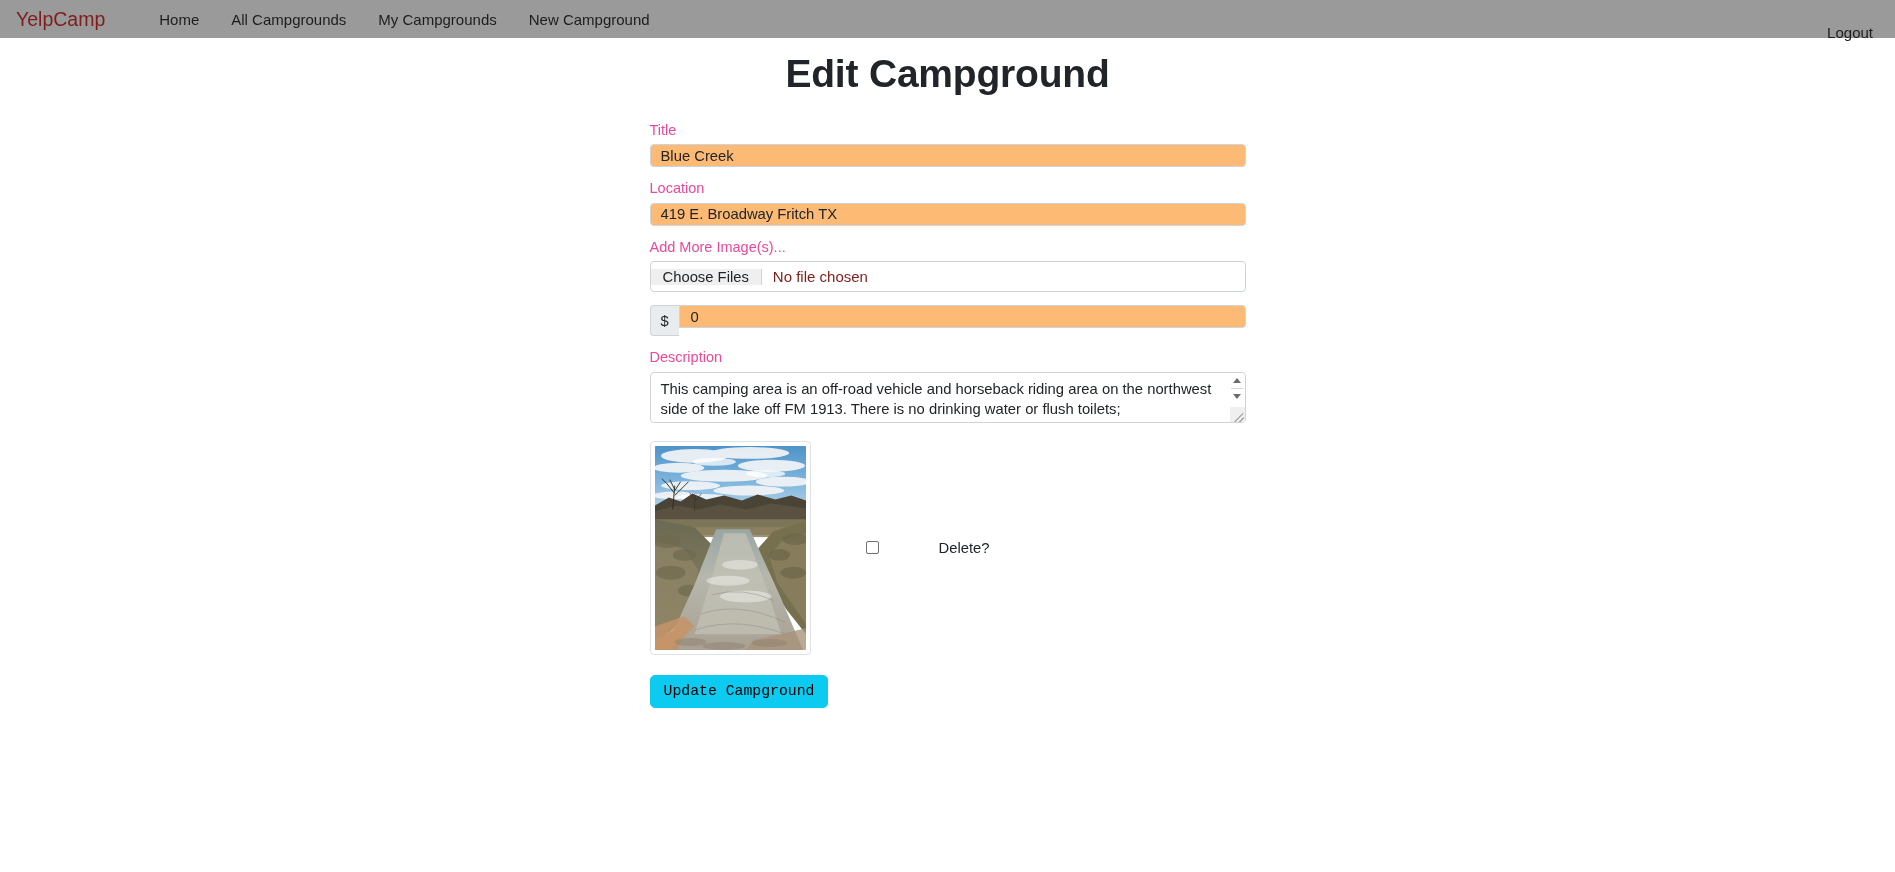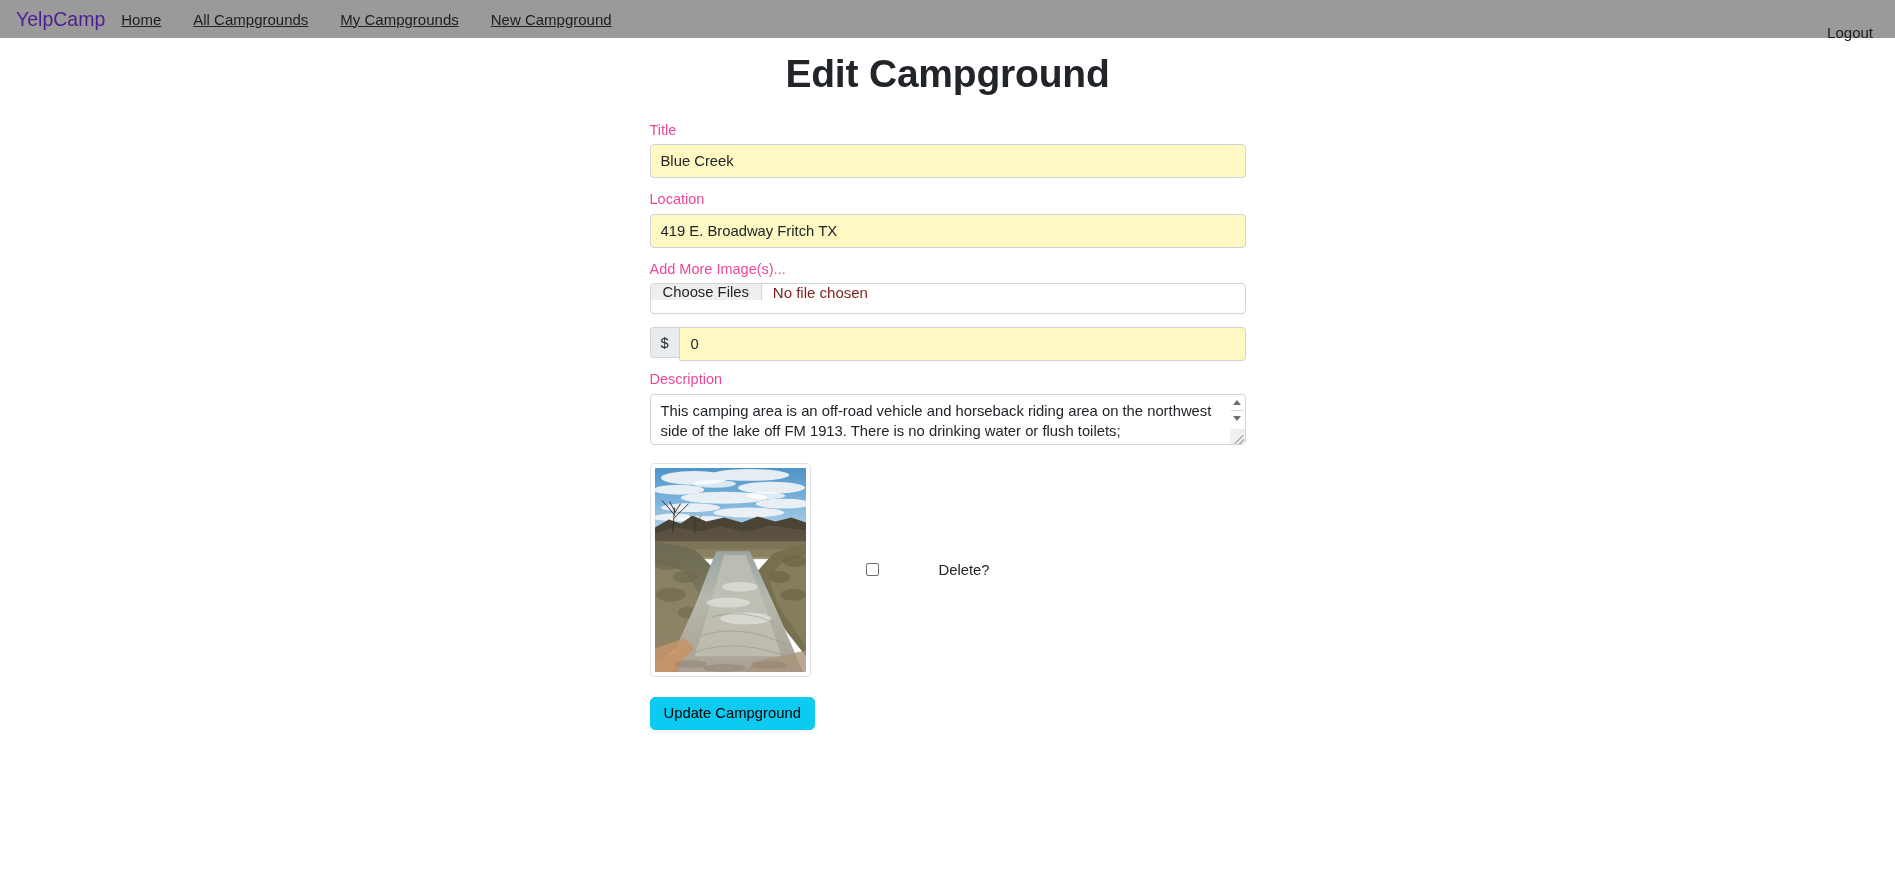--- a/index.html
+++ b/index.html
@@ -18,30 +18,30 @@
   .navbar {
     height: 38px;
     background: #9a9a9a;
     display: flex;
     align-items: center;
     padding: 0 22px 0 16px;
     width: 100%;
   }
   .navbar-brand {
     font-size: 19.5px;
-    color: #4c1d95;
+    color: #7f1d1d;
     text-decoration: none;
+    margin-right: 38px;
     white-space: nowrap;
   }
   .nav-links {
     display: flex;
     align-items: center;
     gap: 0px;
     flex: 1;
-    text-decoration: underline;
   }
   .nav-link {
     font-size: 15px;
     color: #1d1d1d;
     text-decoration: none;
     padding: 0 16px;
     white-space: nowrap;
   }
   .nav-right {
     display: flex;
@@ -72,35 +72,35 @@
   .field-label {
     display: block;
     font-size: 14.5px;
     color: #ec4899;
     margin-bottom: 5px;
     line-height: 1.2;
   }
 
   .control {
     width: 100%;
-    height: 34px;
+    height: 23px;
     border: 1px solid #ced4da;
     border-radius: 4px;
-    background: #fef9c3;
+    background: #fdba74;
     font-family: "Liberation Sans", sans-serif;
     font-size: 14.8px;
     color: #212529;
     padding: 0 10px;
     outline: none;
   }
 
   
   .file-control {
     display: flex;
-    align-items: flex-start;
+    align-items: center;
     width: 100%;
     height: 31px;
     border: 1px solid #ced4da;
     border-radius: 4px;
     background: #fff;
     overflow: hidden;
   }
   .file-button {
     background: #efefef;
     border: none;
@@ -259,21 +259,21 @@
     color: #212529;
     margin-left: 21px;
   }
 
   
   .btn-update {
     background: #0dcaf0;
     border: 1px solid #0dcaf0;
     border-radius: 5px;
     color: #000000;
-    font-family: Liberation Sans, sans-serif;
+    font-family: Liberation Mono, monospace;
     font-size: 14.8px;
     padding: 7px 13px;
     cursor: pointer;
     line-height: 1.2;
   }
 </style>
 </head>
 <body>
 
 <div class="navbar">

